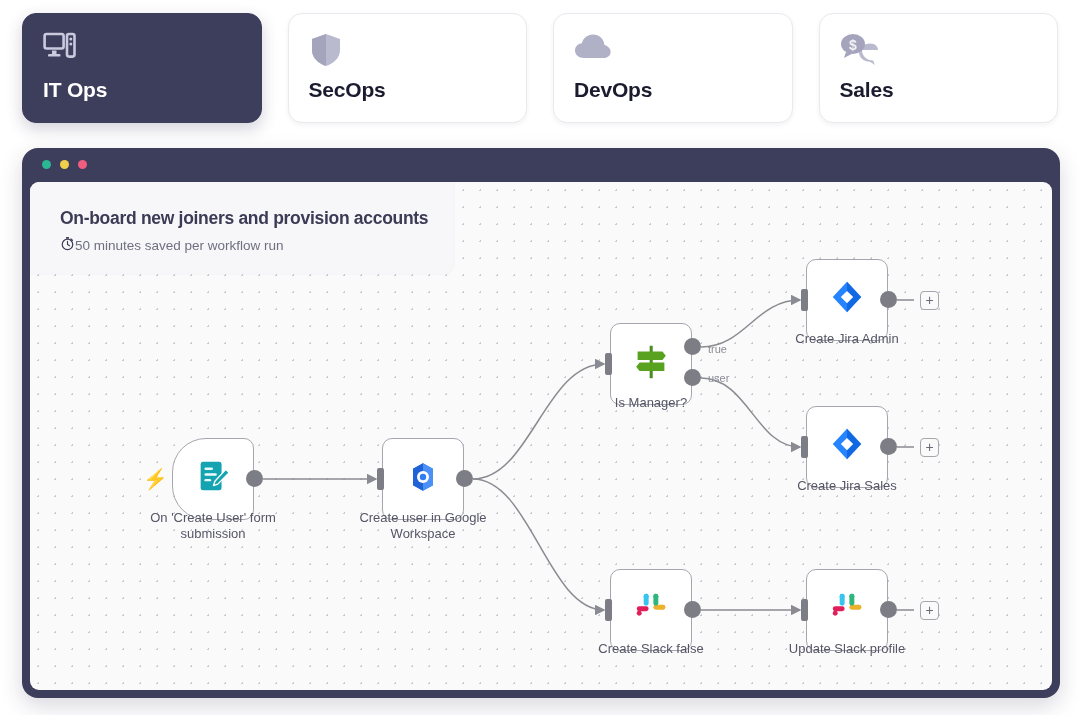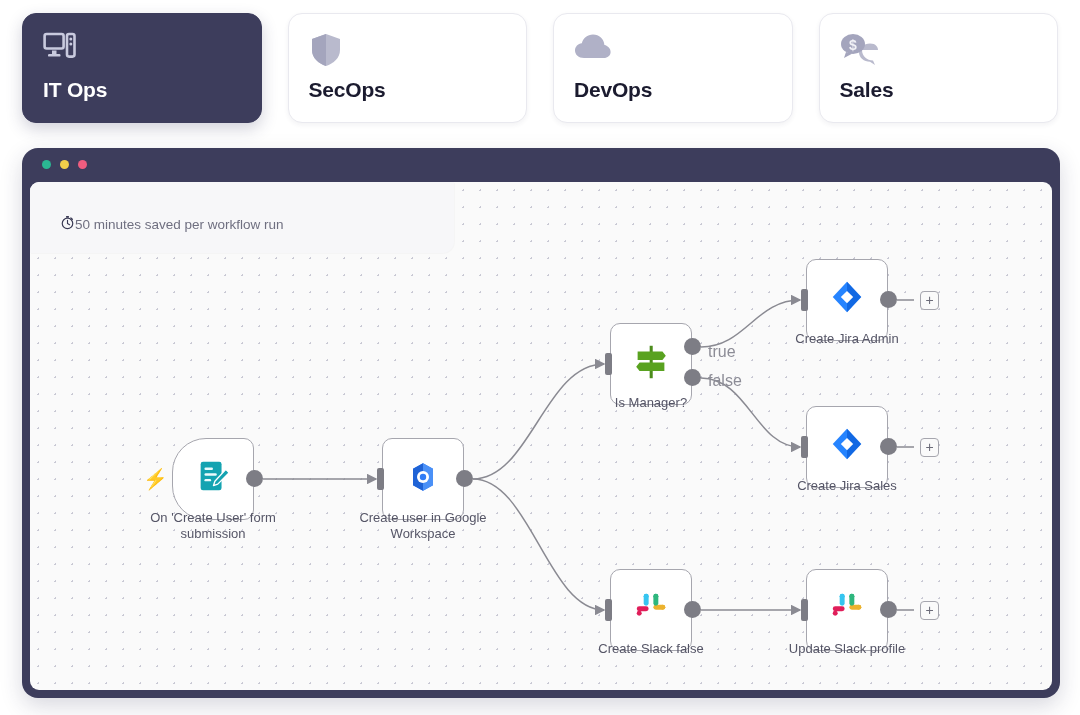--- a/index.html
+++ b/index.html
@@ -164,21 +164,21 @@
   .bolt {
     position: absolute;
     left: -29px;
     top: 31px;
     font-size: 20px;
     color: #ff5b33;
     line-height: 1;
   }
   .branch-label {
     position: absolute;
-    font-size: 16px;
+    font-size: 11px;
     color: #8c8c96;
     z-index: 4;
   }
   .plus-btn {
     position: absolute;
     z-index: 4;
     width: 19px;
     height: 19px;
     border: 1.3px solid #a6a6ae;
     border-radius: 4px;
@@ -245,20 +245,21 @@
 
   <div class="dots">
     <div class="dot green"></div>
     <div class="dot yellow"></div>
     <div class="dot pink"></div>
   </div>
 
   <div class="canvas">
 
     <div class="title-card">
+      <div class="wf-title">On-board new joiners and provision accounts</div>
       <div class="wf-sub">
         <span>
           <svg width="15" height="15" viewBox="0 0 16 16">
             <circle cx="8" cy="9" r="5.6" fill="none" stroke="#3b3b55" stroke-width="1.3"></circle>
             <path d="M8 5.6 L8 9 L10.2 10.4" stroke="#3b3b55" stroke-width="1.2" fill="none" stroke-linecap="round"></path>
             <rect x="6.4" y="1.1" width="3.2" height="1.7" rx="0.6" fill="#3b3b55"></rect>
             <path d="M11.6 3.2 L13.2 4.6" stroke="#3b3b55" stroke-width="1.3" stroke-linecap="round"></path>
           </svg>
         </span>
         <span>50 minutes saved per workflow run</span>
@@ -337,21 +338,21 @@
             <path d="M36 22.5 L10 22.5 L6.5 27 L10 31.5 L36 31.5 Z" fill="#59a220"></path>
           </svg>
         </span>
       </div>
       <div class="port-out" style="top:15px;"></div>
       <div class="port-out" style="top:46px;"></div>
       <div class="node-label">Is Manager?</div>
     </div>
 
     <div class="branch-label" style="left:678px; top:161px;">true</div>
-    <div class="branch-label" style="left:678px; top:190px;">false</div>
+    <div class="branch-label" style="left:678px; top:190px;">user</div>
 
     <div class="node" style="left:776px; top:77px;">
       <div class="port-in" style="top:30px;"></div>
       <div class="node-box">
         <span>
           <svg width="38" height="38" viewBox="0 0 40 40">
             <path d="M20 3 L35 19 L20 35 L5 19 Z" fill="#2684ff"></path>
             <path d="M20 3 L35 19 L20 35 Z" fill="#0052cc" opacity="0.55"></path>
             <path d="M20 12.5 L26.5 19 L20 25.5 L13.5 19 Z" fill="#ffffff"></path>
           </svg>

